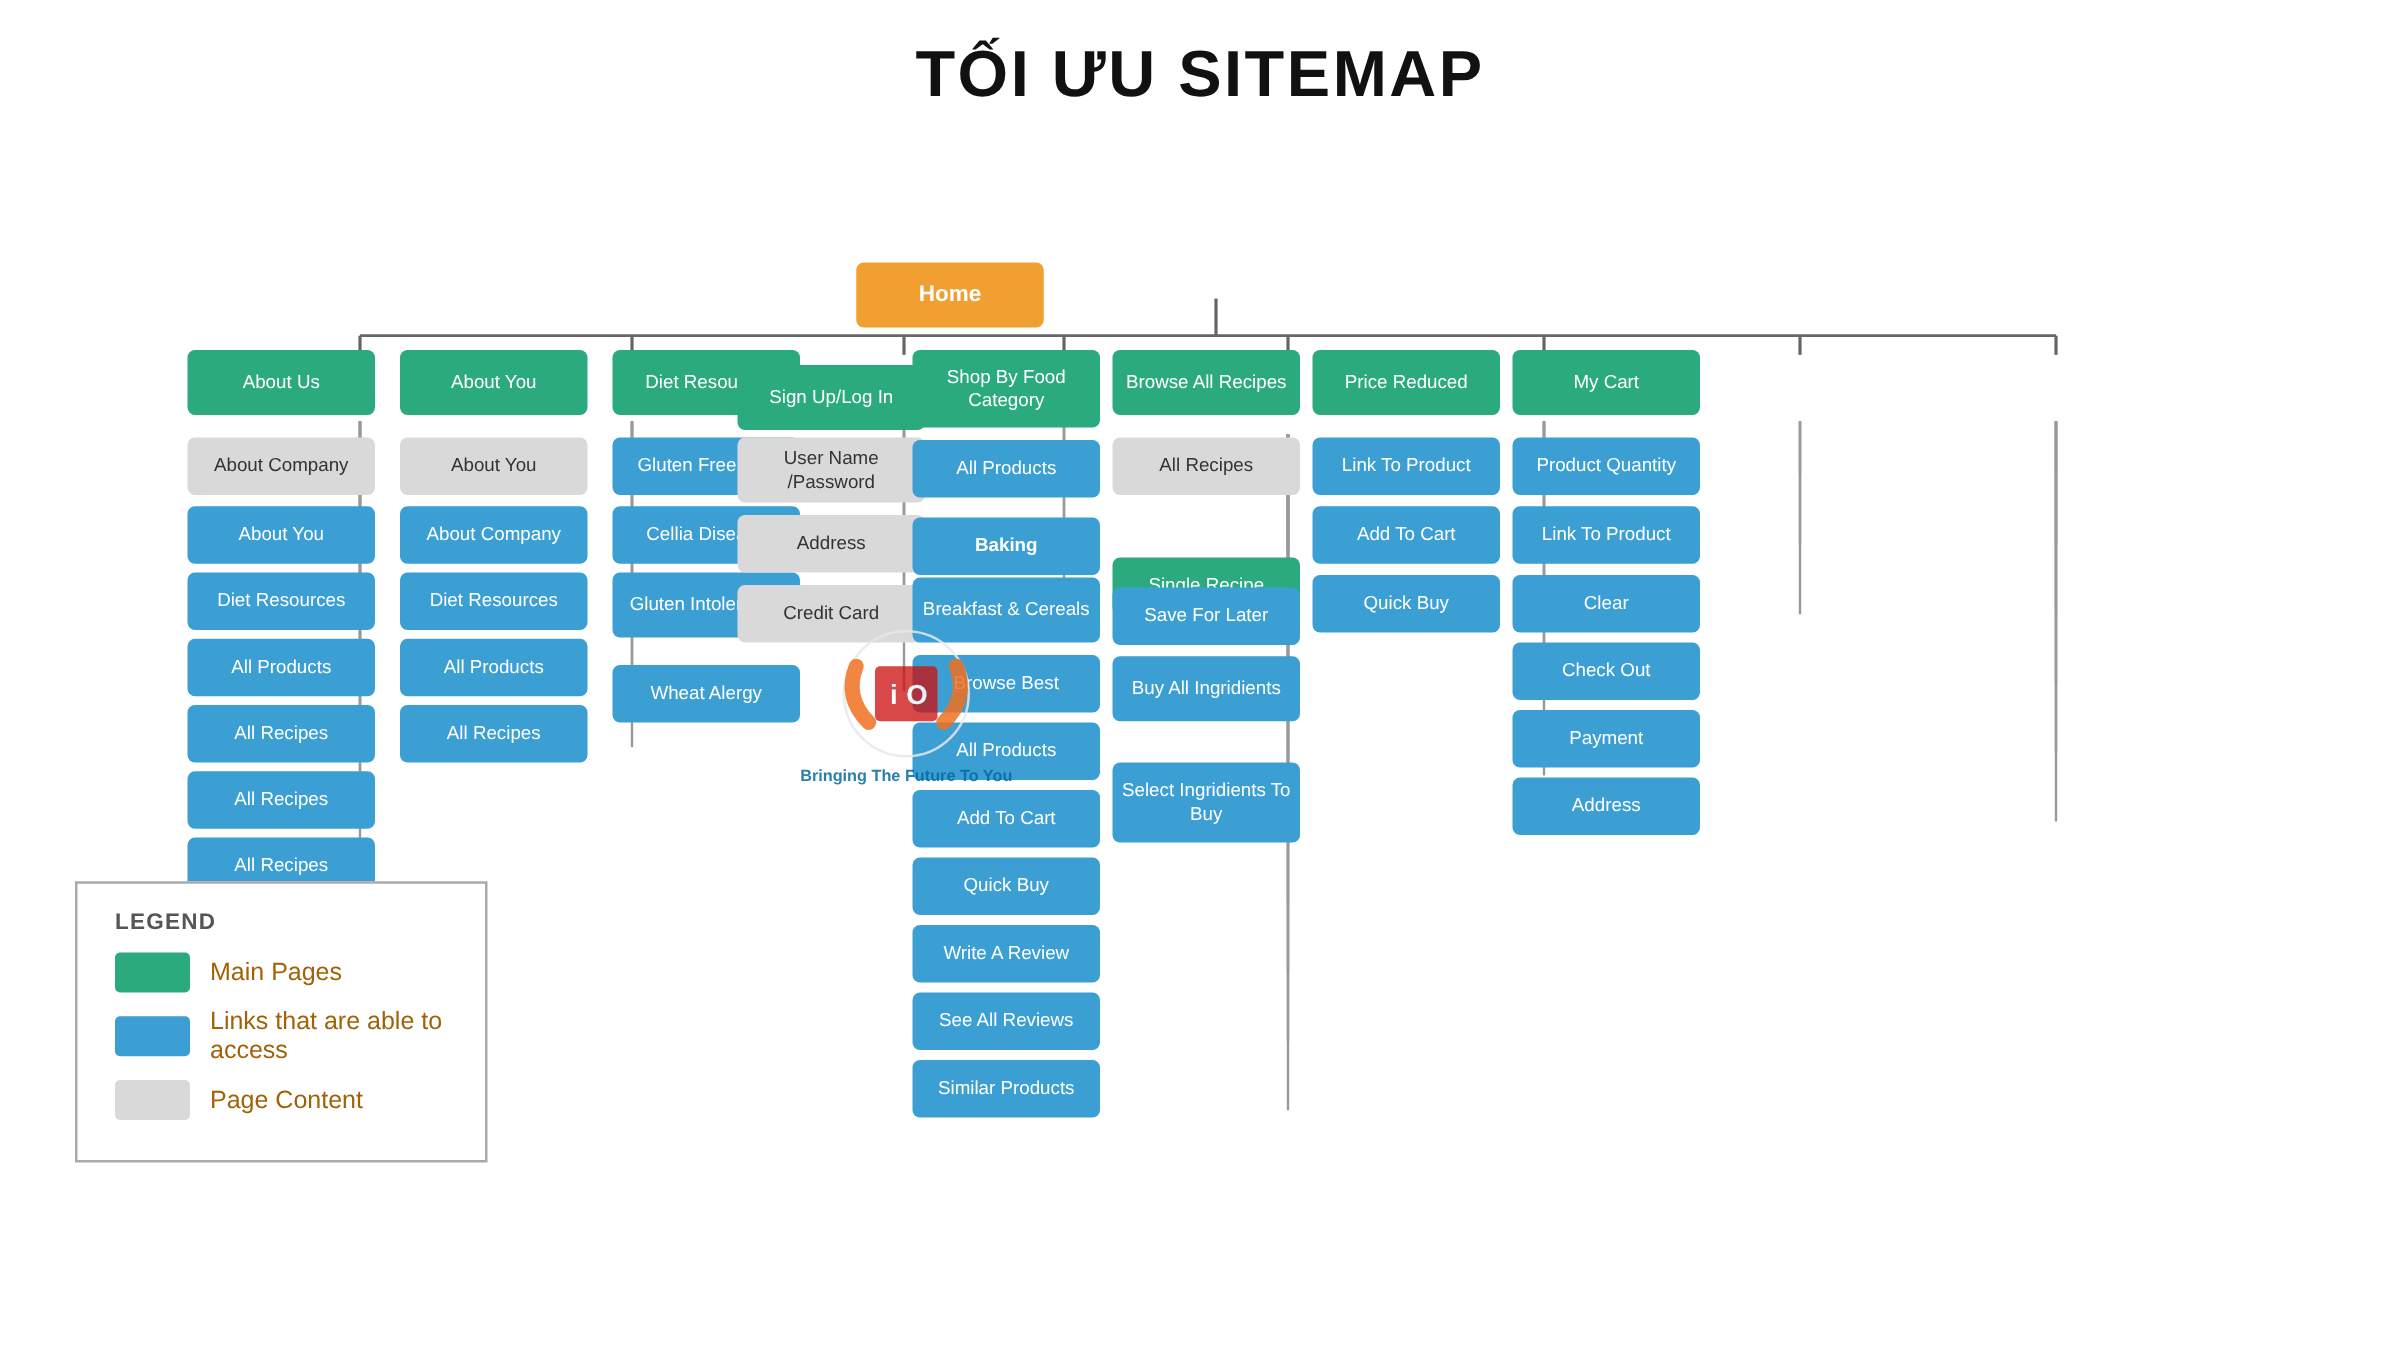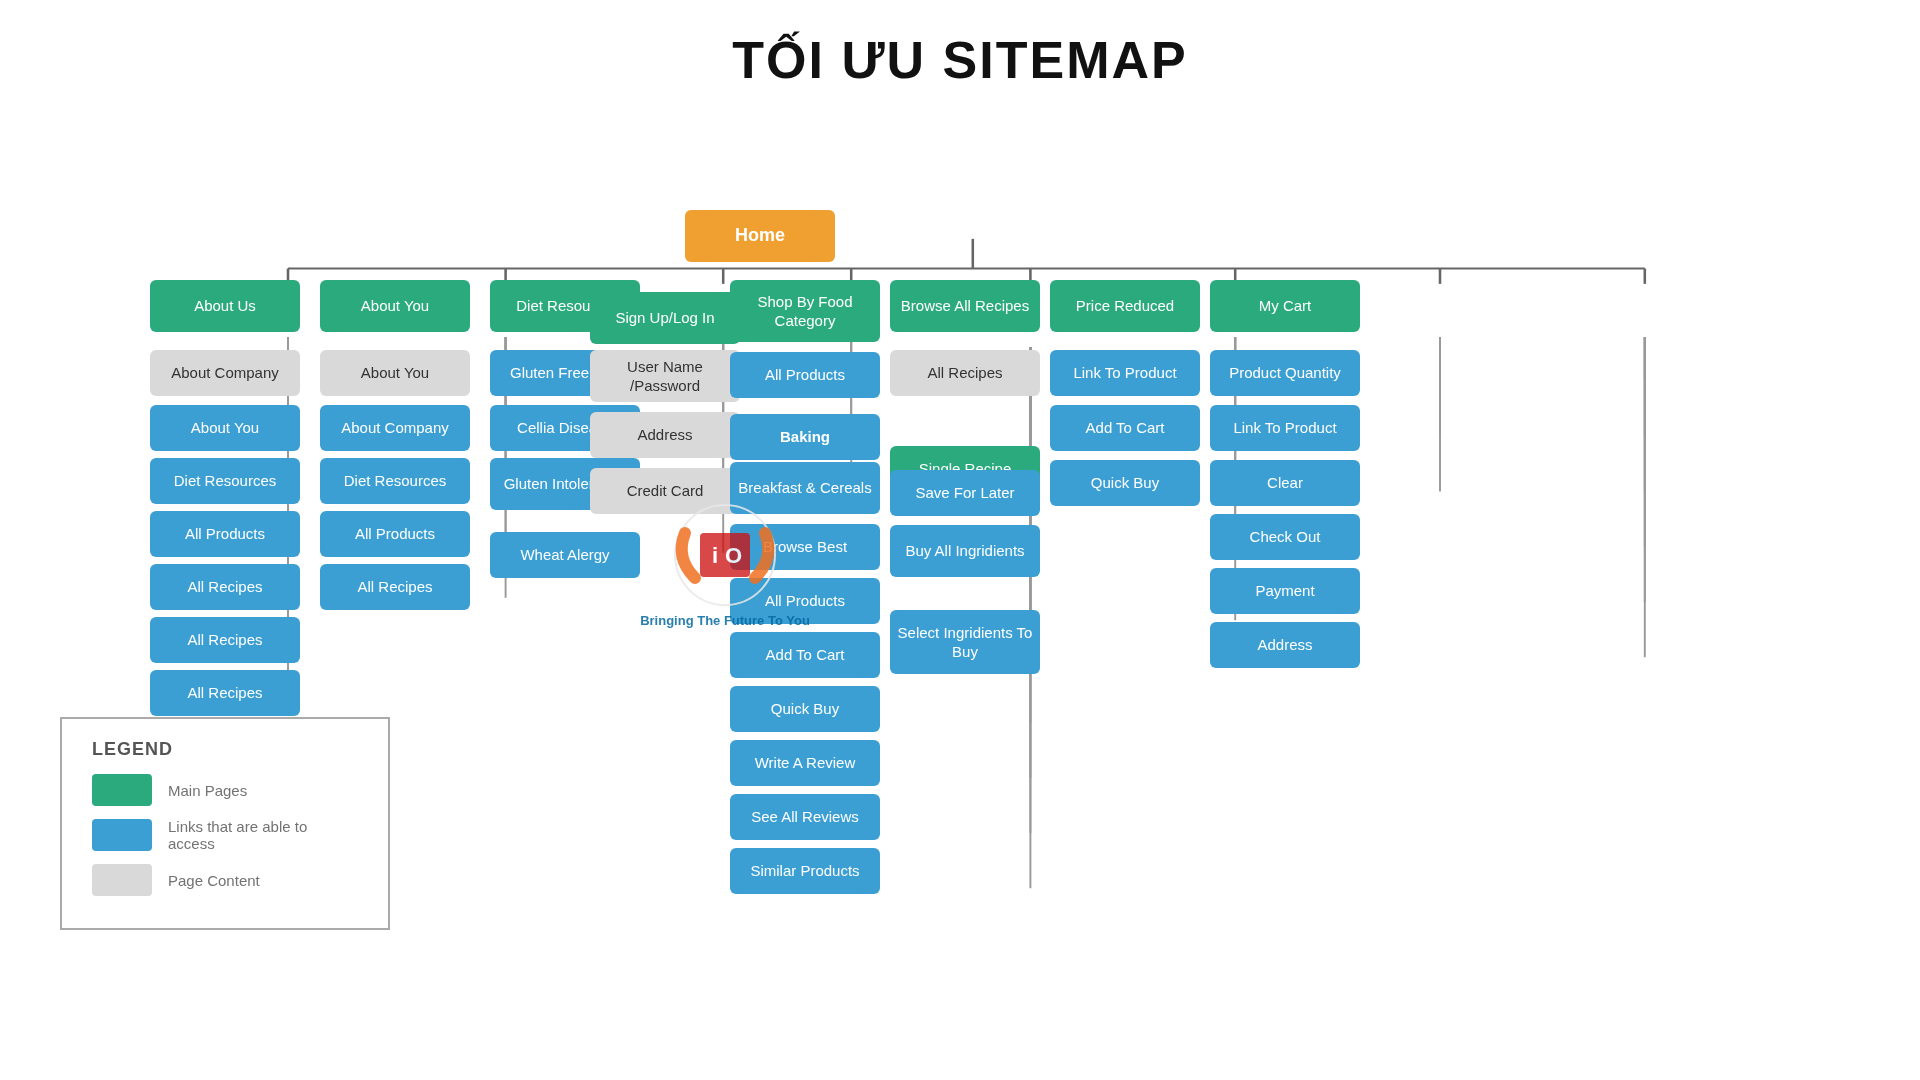--- a/index.html
+++ b/index.html
@@ -99,22 +99,22 @@
 
     .legend-box {
       width: 60px;
       height: 32px;
       border-radius: 4px;
       margin-right: 16px;
       flex-shrink: 0;
     }
 
     .legend-label {
-      font-size: 15px;
-      color: #737373;
+      font-size: 20px;
+      color: #a16207;
     }
 
     
     .watermark {
       position: absolute;
       left: 610px;
       top: 380px;
       width: 230px;
       height: 130px;
       opacity: 0.85;

